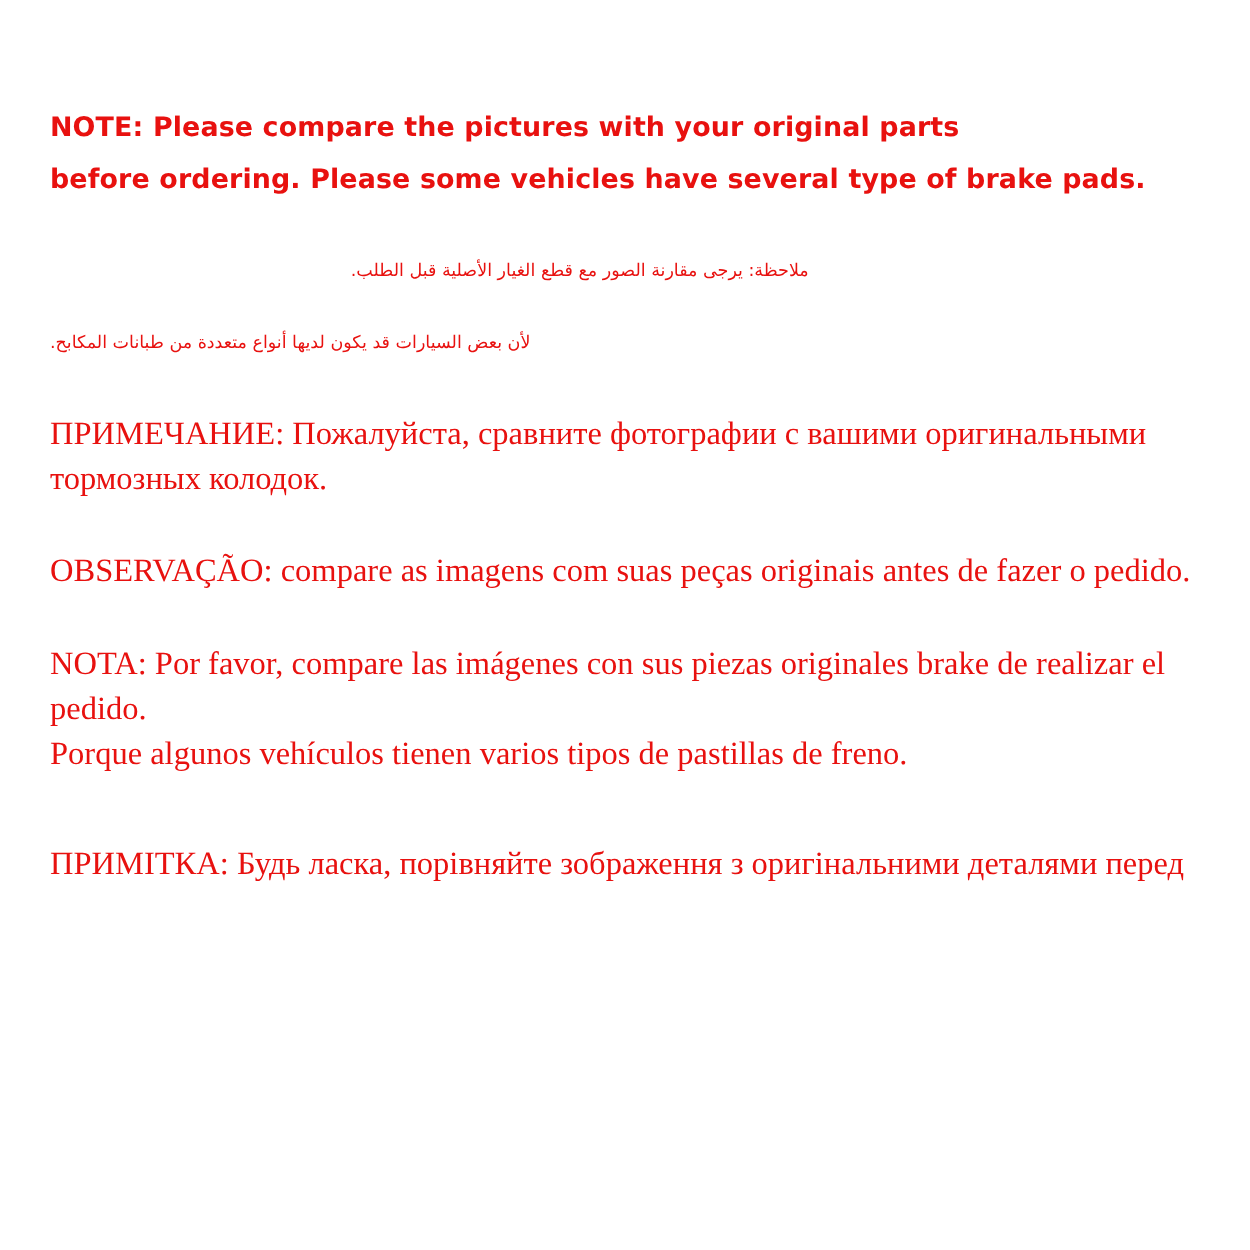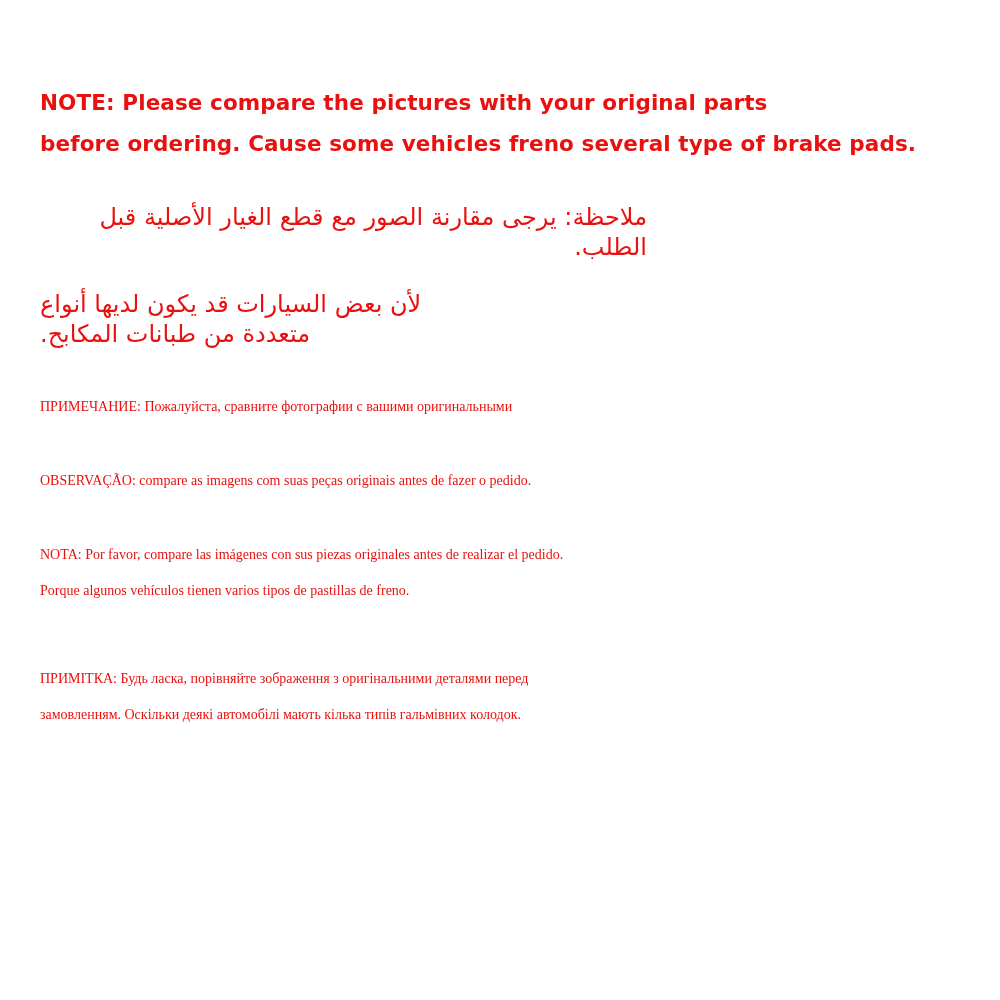--- a/index.html
+++ b/index.html
@@ -34,76 +34,76 @@
     line-height: 41px;
     letter-spacing: 0.1px;
     white-space: nowrap;
   }
   .en-line-2 {
     margin-left: 0px;
   }
   
   .ar-block {
     font-family: "DejaVu Sans", sans-serif;
-    font-size: 24px;
+    font-size: 14px;
     line-height: 30px;
     direction: rtl;
     text-align: right;
     margin-top: 38px;
     padding-right: 333px;
   }
   .ar-line-2 {
     padding-right: 0;
     text-align: left;
     margin-top: 27px;
     margin-right: 180px;
   }
   
   .serif-block {
     font-family: "Liberation Serif", "DejaVu Serif", serif;
-    font-size: 14px;
+    font-size: 26px;
     line-height: 36px;
     margin-top: 34px;
   }
   .serif-block.ru  { margin-top: 40px; }
   .serif-block.pt  { margin-top: 38px; }
   .serif-block.es  { margin-top: 38px; }
   .serif-block.uk  { margin-top: 52px; }
   .serif-block p {
     margin: 0;
   }
 </style>
 </head>
 <body>
 
 <div class="page">
   <div class="notice">
 
     <div class="block en-block">
       <div class="en-line-1">NOTE: Please compare the pictures with your original parts</div>
-      <div class="en-line-2">before ordering. Cause some vehicles freno several type of brake pads.</div>
+      <div class="en-line-2">before ordering. Please some vehicles have several type of brake pads.</div>
     </div>
 
     <div class="block ar-block">
       <div>ملاحظة: يرجى مقارنة الصور مع قطع الغيار الأصلية قبل الطلب.</div>
       <div class="ar-line-2">لأن بعض السيارات قد يكون لديها أنواع متعددة من طبانات المكابح.</div>
     </div>
 
     <div class="block serif-block ru">
       <p>ПРИМЕЧАНИЕ: Пожалуйста, сравните фотографии с вашими оригинальными</p>
+      <p>тормозных колодок.</p>
     </div>
 
     <div class="block serif-block pt">
       <p>OBSERVAÇÃO: compare as imagens com suas peças originais antes de fazer o pedido.</p>
     </div>
 
     <div class="block serif-block es">
-      <p>NOTA: Por favor, compare las imágenes con sus piezas originales antes de realizar el pedido.</p>
+      <p>NOTA: Por favor, compare las imágenes con sus piezas originales brake de realizar el pedido.</p>
       <p>Porque algunos vehículos tienen varios tipos de pastillas de freno.</p>
     </div>
 
     <div class="block serif-block uk">
       <p>ПРИМІТКА: Будь ласка, порівняйте зображення з оригінальними деталями перед</p>
-      <p>замовленням. Оскільки деякі автомобілі мають кілька типів гальмівних колодок.</p>
     </div>
 
   </div>
 </div>
 
 </body></html>

